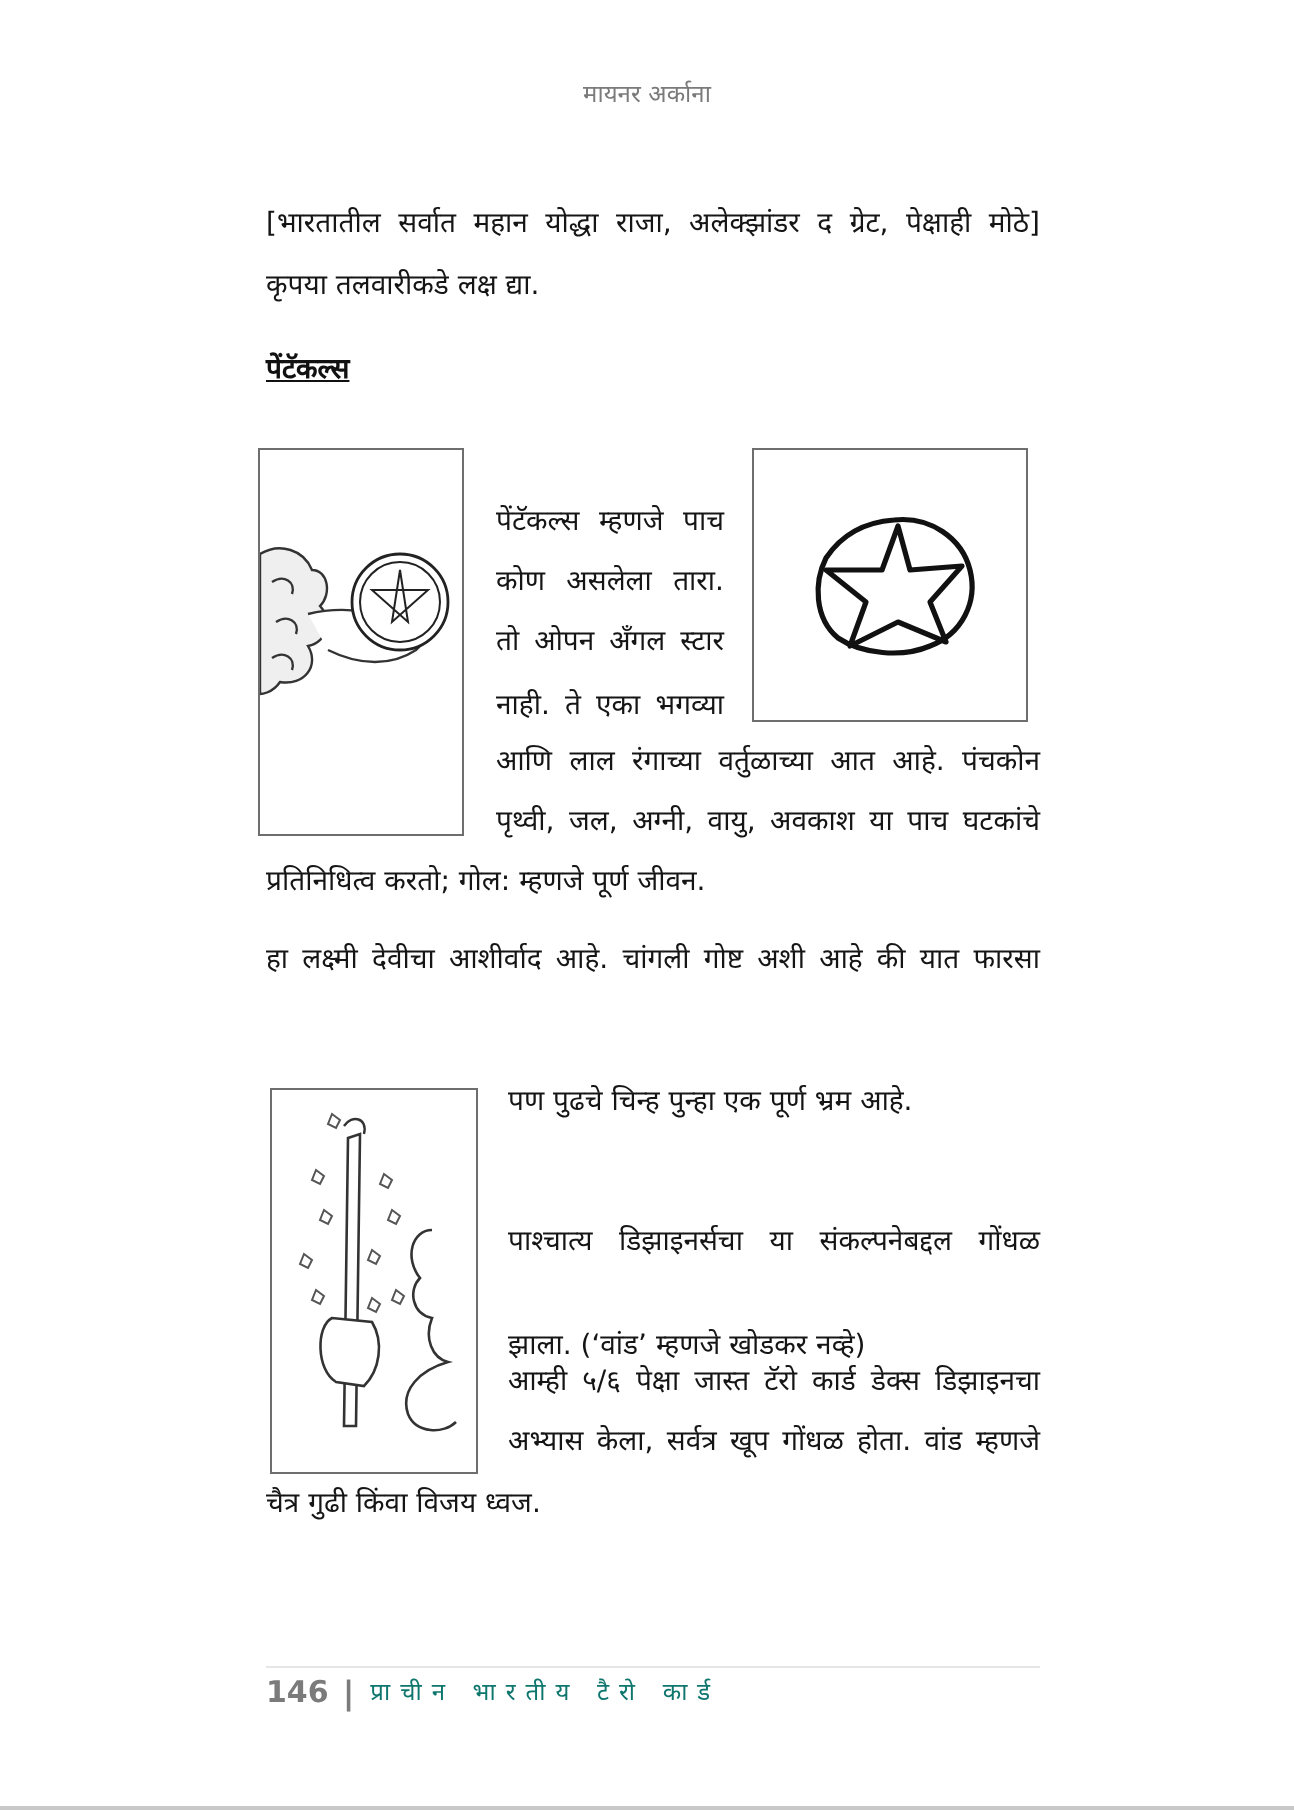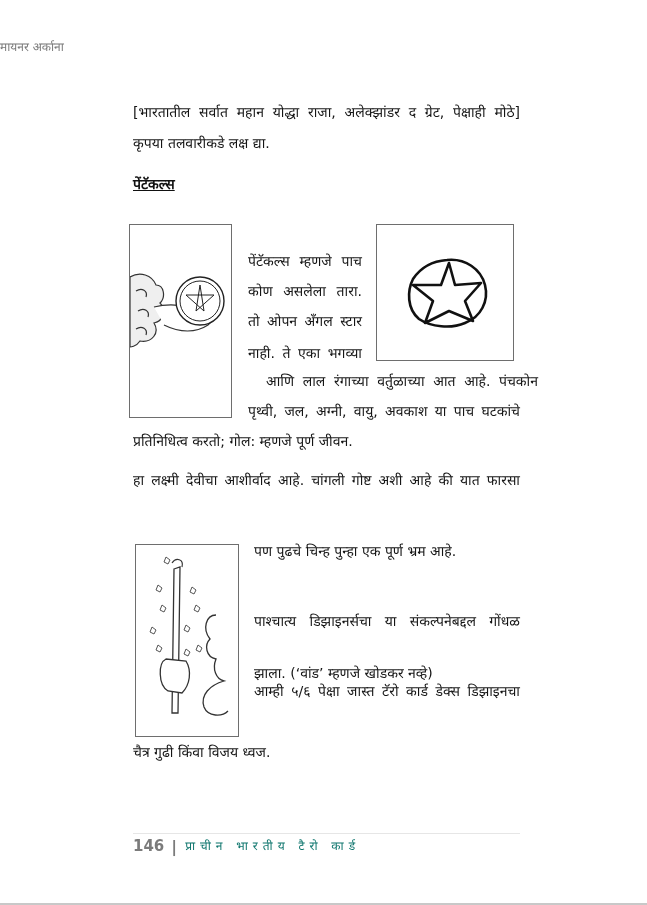--- a/index.html
+++ b/index.html
@@ -1,20 +1,20 @@
 <!DOCTYPE html>
 <html><head>
   <meta charset="utf-8">
   <style>
     html, body { margin:0; padding:0; background:#ffffff; }
     body { width:647px; height:905px; position:relative; overflow:hidden;
            font-family:"DejaVu Sans", sans-serif; color:#111; }
     .page { position:absolute; left:0; top:0; width:647px; height:903px; background:#fff; }
     .page-bottom-edge { position:absolute; left:0; top:903px; width:647px; height:2px; background:#c8c8c8; }
-    .running-header { position:absolute; top:38px; left:0; width:647px; 
+    .running-header { position:absolute; top:38px; left:0; width:647px; text-align:center;
       font-size:12px; color:#7a7a7a; }
     .p { position:absolute; font-size:14px; line-height:30px; color:#151515; }
     .justify { text-align:justify; text-align-last:justify; }
     .heading { position:absolute; left:133px; top:174px; font-size:14px; font-weight:bold;
       text-decoration:underline; color:#111; }
     .figure { position:absolute; border:1.5px solid #6e6e6e; background:#fff; box-sizing:border-box; }
     .figure svg { display:block; }
     .footer-rule { position:absolute; left:133px; top:833px; width:387px; height:1px; background:#e6e6e6; }
     .footer { position:absolute; left:133px; top:837px; font-size:14px; display:flex; align-items:flex-start; }
     .page-num { font-weight:bold; color:#7b7b7b; font-size:15px; }
@@ -51,21 +51,21 @@
     <svg width="135" height="134" viewBox="0 0 135 134">
       <path d="M70,35 C88,33 104,44 108,60 C112,76 104,92 88,98 C74,104 54,102 42,94 C30,84 30,66 36,54 C44,42 56,36 70,35 Z" fill="none" stroke="#111" stroke-width="2.6"></path>
       <path d="M72,38 L78,60 L104,58 L88,76 L96,96 L72,86 L48,98 L56,76 L36,60 L64,60 Z" fill="none" stroke="#111" stroke-width="2.6" stroke-linejoin="round"></path>
     </svg>
   </div>
 
   <div class="p justify" style="left:248px; top:246px; width:114px;">पेंटॅकल्स म्हणजे पाच</div>
   <div class="p justify" style="left:248px; top:276px; width:114px;">कोण असलेला तारा.</div>
   <div class="p justify" style="left:248px; top:306px; width:114px;">तो ओपन अँगल स्टार</div>
   <div class="p justify" style="left:248px; top:338px; width:114px;">नाही. ते एका भगव्या</div>
-  <div class="p justify" style="left:248px; top:366px; width:272px;margin-left:18px;">आणि लाल रंगाच्या वर्तुळाच्या आत आहे. पंचकोन</div>
+  <div class="p justify" style="left:248px; top:366px; width:272px;">आणि लाल रंगाच्या वर्तुळाच्या आत आहे. पंचकोन</div>
   <div class="p justify" style="left:248px; top:396px; width:272px;">पृथ्वी, जल, अग्नी, वायु, अवकाश या पाच घटकांचे</div>
   <div class="p" style="left:133px; top:426px;">प्रतिनिधित्व करतो; गोल: म्हणजे पूर्ण जीवन.</div>
 
   <div class="p justify" style="left:133px; top:465px; width:387px;">हा लक्ष्मी देवीचा आशीर्वाद आहे. चांगली गोष्ट अशी आहे की यात फारसा</div>
 
   <div class="figure" style="left:135px; top:544px; width:104px; height:193px;">
     <svg width="101" height="190" viewBox="0 0 101 190">
       <path d="M38,24 L44,22 L42,168 L36,168 Z" fill="#fff" stroke="#333" stroke-width="1.3"></path>
       <path d="M36,18 C40,12 48,14 46,22" fill="none" stroke="#333" stroke-width="1.2"></path>
       <g fill="none" stroke="#555" stroke-width="1">
@@ -84,20 +84,21 @@
       <path d="M30,114 C22,118 22,140 32,146 L46,148 C54,140 56,126 50,116 Z" fill="#fff" stroke="#333" stroke-width="1.3"></path>
     </svg>
   </div>
 
   <div class="p" style="left:254px; top:536px;">पण पुढचे चिन्ह पुन्हा एक पूर्ण भ्रम आहे.</div>
 
   <div class="p justify" style="left:254px; top:606px; width:266px;">पाश्चात्य डिझाइनर्सचा या संकल्पनेबद्दल गोंधळ</div>
   <div class="p" style="left:254px; top:627px;margin-top:31px;">झाला. (‘वांड’ म्हणजे खोडकर नव्हे)</div>
 
   <div class="p justify" style="left:254px; top:676px; width:266px;">आम्ही ५/६ पेक्षा जास्त टॅरो कार्ड डेक्स डिझाइनचा</div>
+  <div class="p justify" style="left:254px; top:706px; width:266px;">अभ्यास केला, सर्वत्र खूप गोंधळ होता. वांड म्हणजे</div>
   <div class="p" style="left:133px; top:737px;">चैत्र गुढी किंवा विजय ध्वज.</div>
 
   <div class="footer-rule"></div>
   <div class="footer">
     <span class="page-num">146</span>
     <span class="footer-sep">|</span>
     <span class="book-title">प्राचीन भारतीय टैरो कार्ड</span>
   </div>
 </div>
 <div class="page-bottom-edge"></div>

